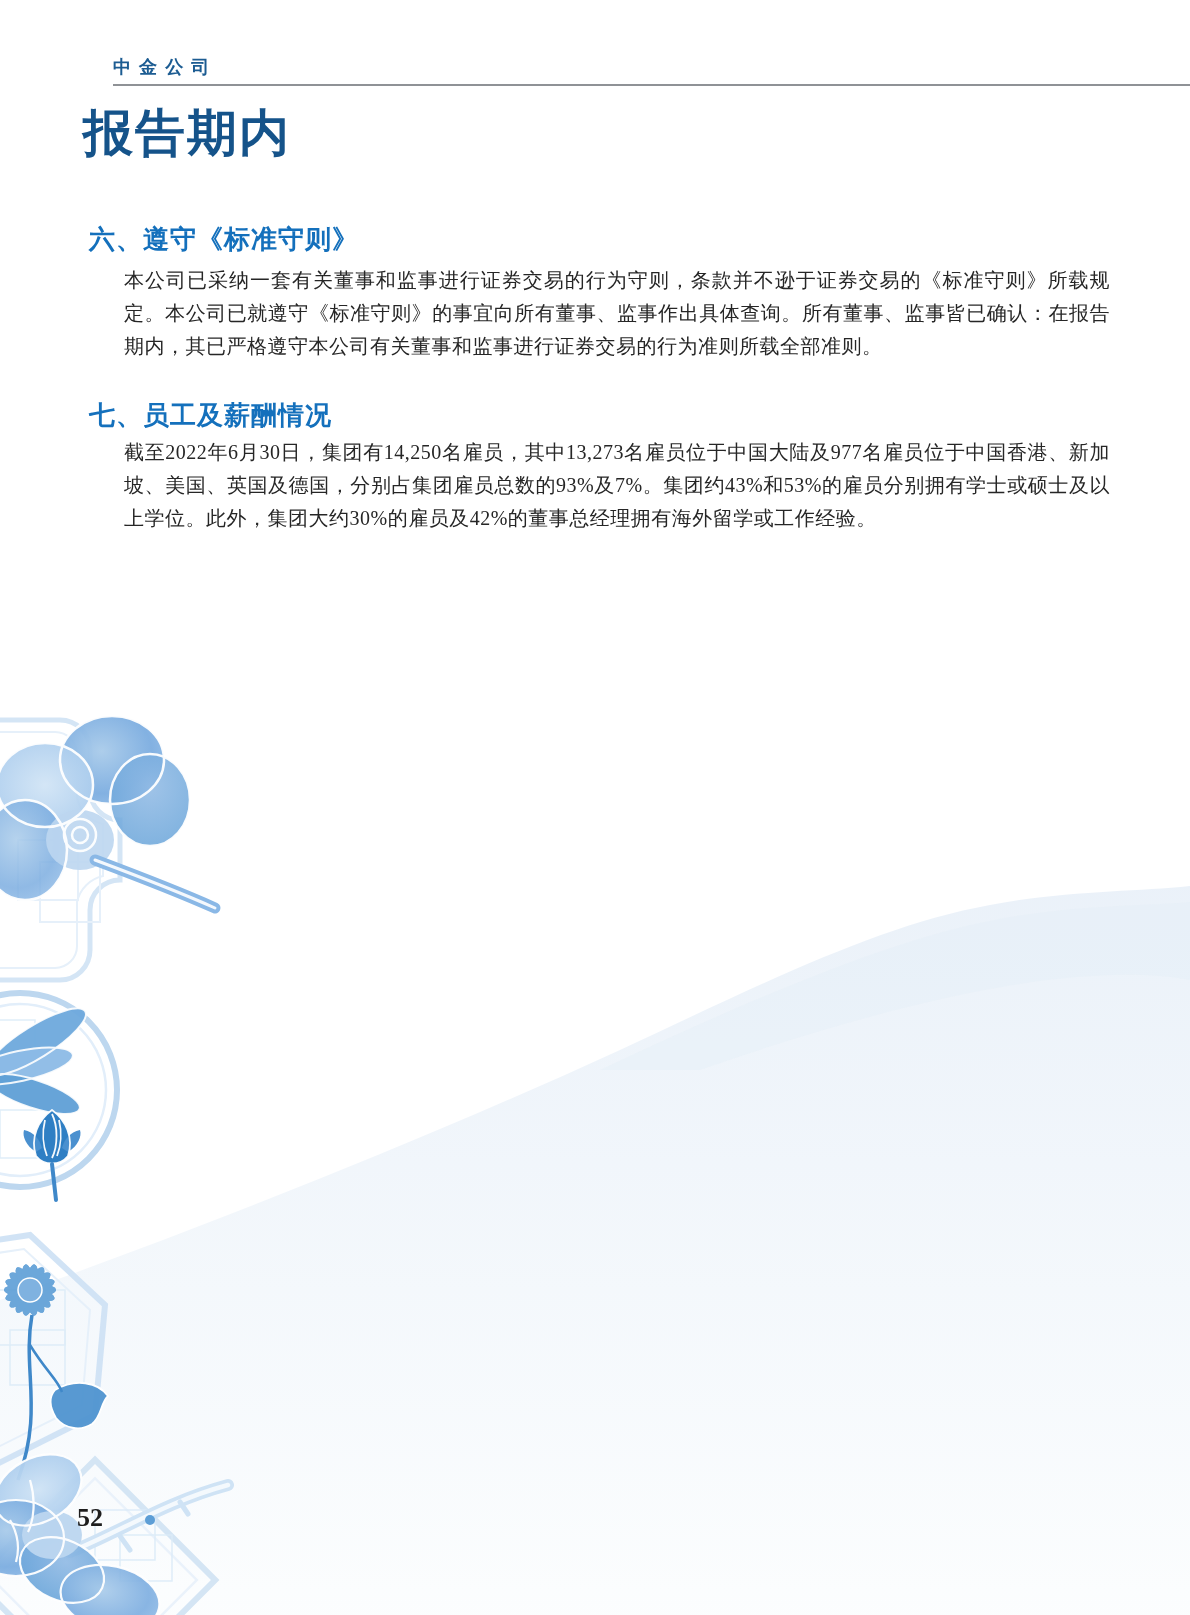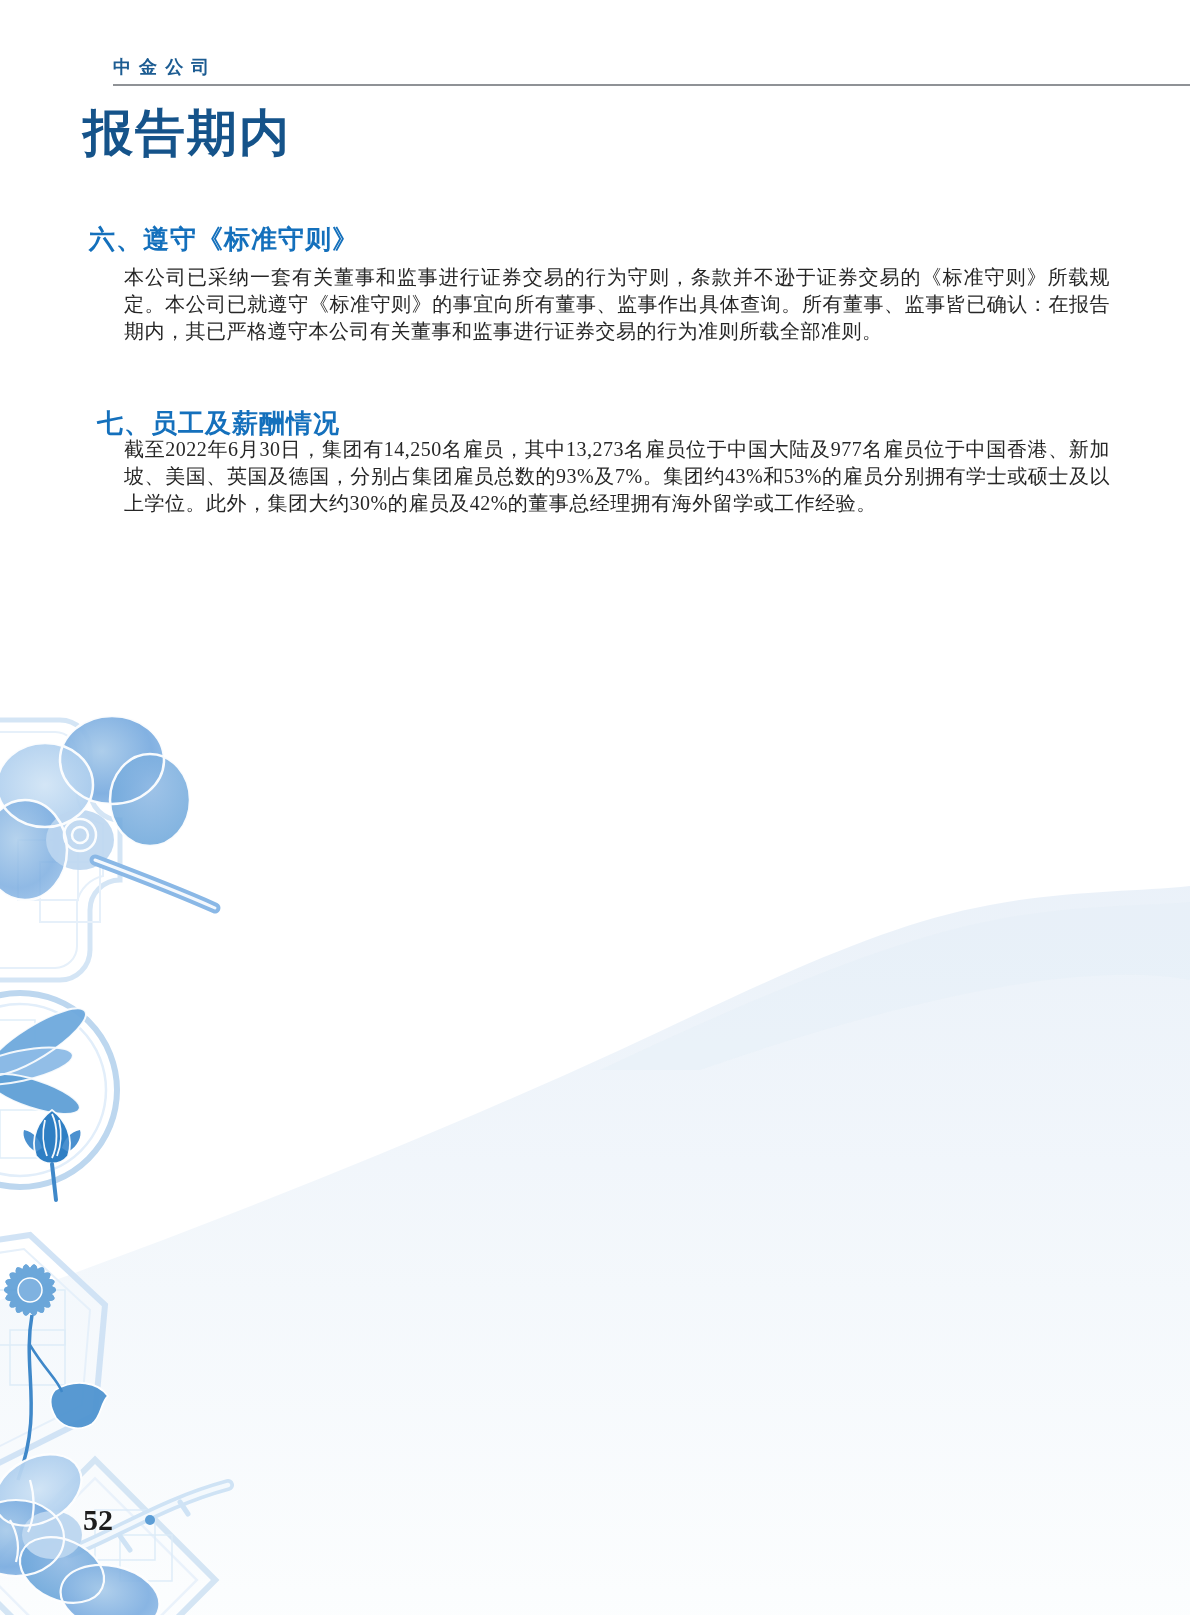--- a/index.html
+++ b/index.html
@@ -26,30 +26,30 @@
     font-size:50px;font-weight:bold;color:#15538a;letter-spacing:2px;
   }
   .section-heading{
     position:absolute;left:85px;
     font-size:26px;font-weight:bold;color:#1470bc;letter-spacing:1px;
   }
   .s1{top:218px;}
   .s2{top:394px;}
   .para{
     position:absolute;left:124px;width:986px;
-    font-size:20px;line-height:27px;color:#262626;
+    font-size:20px;line-height:33px;color:#262626;
     text-align:justify;text-justify:inter-word;
     letter-spacing:0.5px;
   }
   .p1{top:264px;}
   .p2{top:436px;}
   .p3{top:564px;}
   .page-number{
-    position:absolute;left:83px;top:1503px;
-    font-size:30px;font-weight:bold;color:#1d1d1d;
+    position:absolute;left:77px;top:1503px;
+    font-size:26px;font-weight:bold;color:#1d1d1d;
   }
 </style>
 </head>
 <body>
 
 <div class="page">
 
   <svg class="mountain" viewBox="0 0 1190 795" aria-hidden="true">
     <defs>
       <linearGradient id="mgrad" x1="0" y1="0" x2="0" y2="1">
@@ -208,18 +208,18 @@
   </svg>
 
   <div class="brand">中金公司</div>
   <div class="header-rule"></div>
 
   <h1 class="page-title" style="margin:0;">报告期内</h1>
 
   <h2 class="section-heading s1" style="margin:4px;">六、遵守《标准守则》</h2>
   <p class="para p1" style="margin:0;">本公司已采纳一套有关董事和监事进行证券交易的行为守则，条款并不逊于证券交易的《标准守则》所载规定。本公司已就遵守《标准守则》的事宜向所有董事、监事作出具体查询。所有董事、监事皆已确认：在报告期内，其已严格遵守本公司有关董事和监事进行证券交易的行为准则所载全部准则。</p>
 
-  <h2 class="section-heading s2" style="margin:12px;">七、员工及薪酬情况</h2>
+  <h2 class="section-heading s2" style="margin:4px;">七、员工及薪酬情况</h2>
   <p class="para p2" style="margin:0;font-family:Liberation Serif, serif;">截至2022年6月30日，集团有14,250名雇员，其中13,273名雇员位于中国大陆及977名雇员位于中国香港、新加坡、美国、英国及德国，分别占集团雇员总数的93%及7%。集团约43%和53%的雇员分别拥有学士或硕士及以上学位。此外，集团大约30%的雇员及42%的董事总经理拥有海外留学或工作经验。</p>
 
   <div class="page-number">52</div>
 
 </div>
 
 </body></html>

